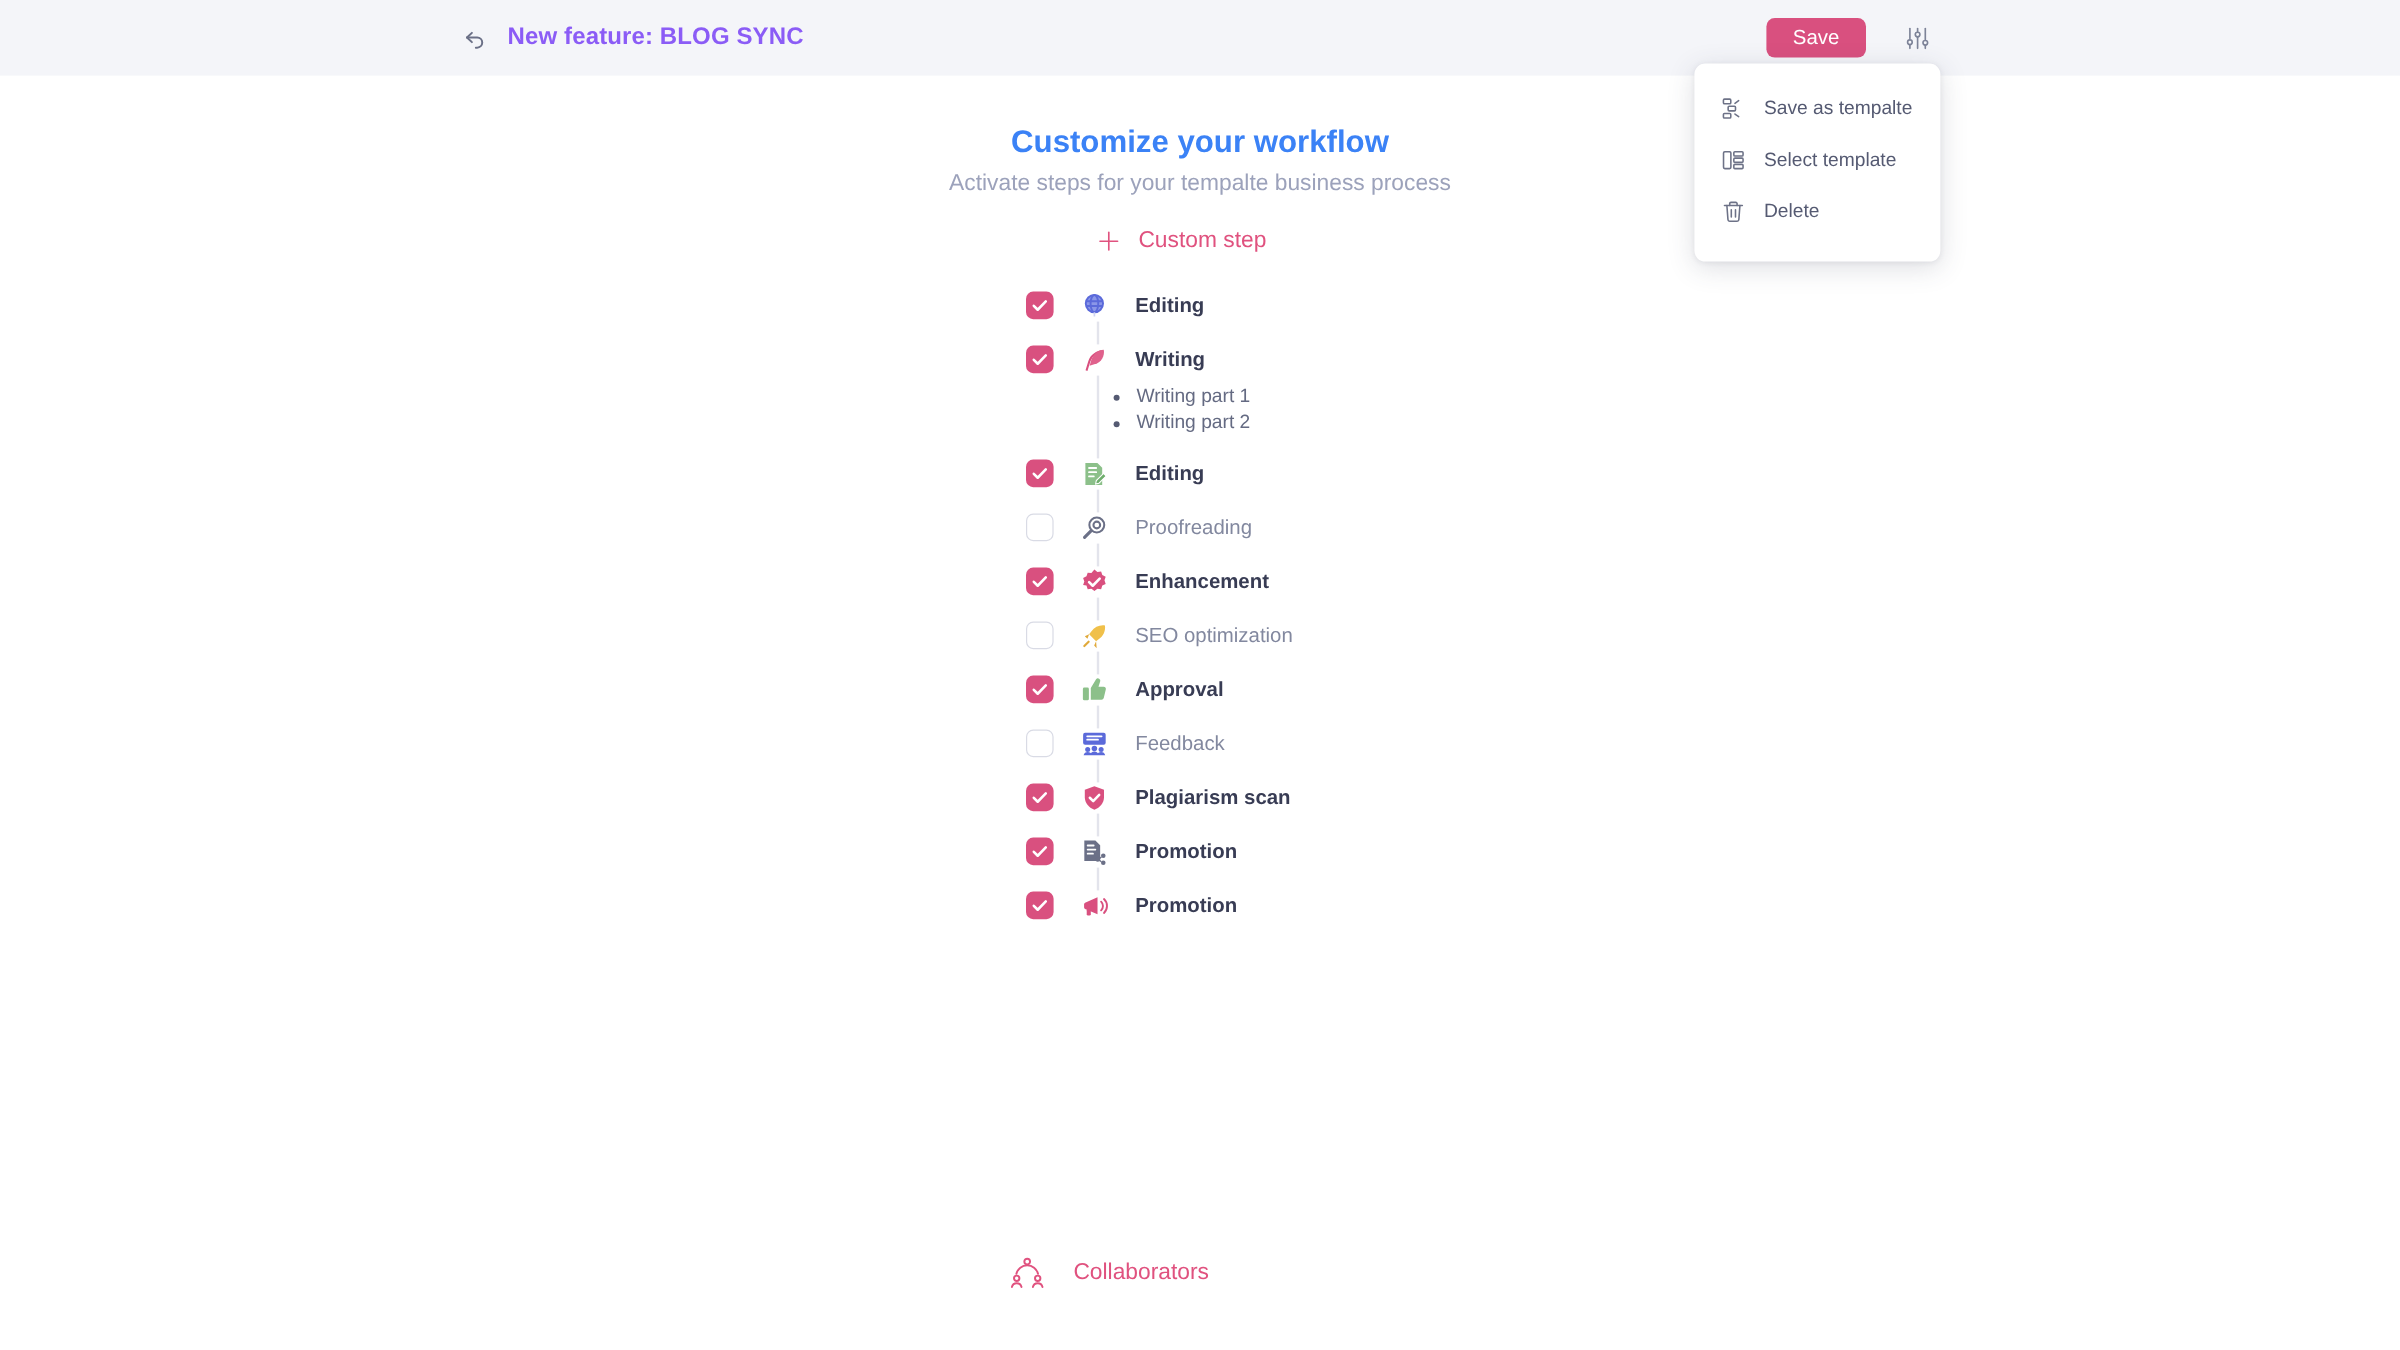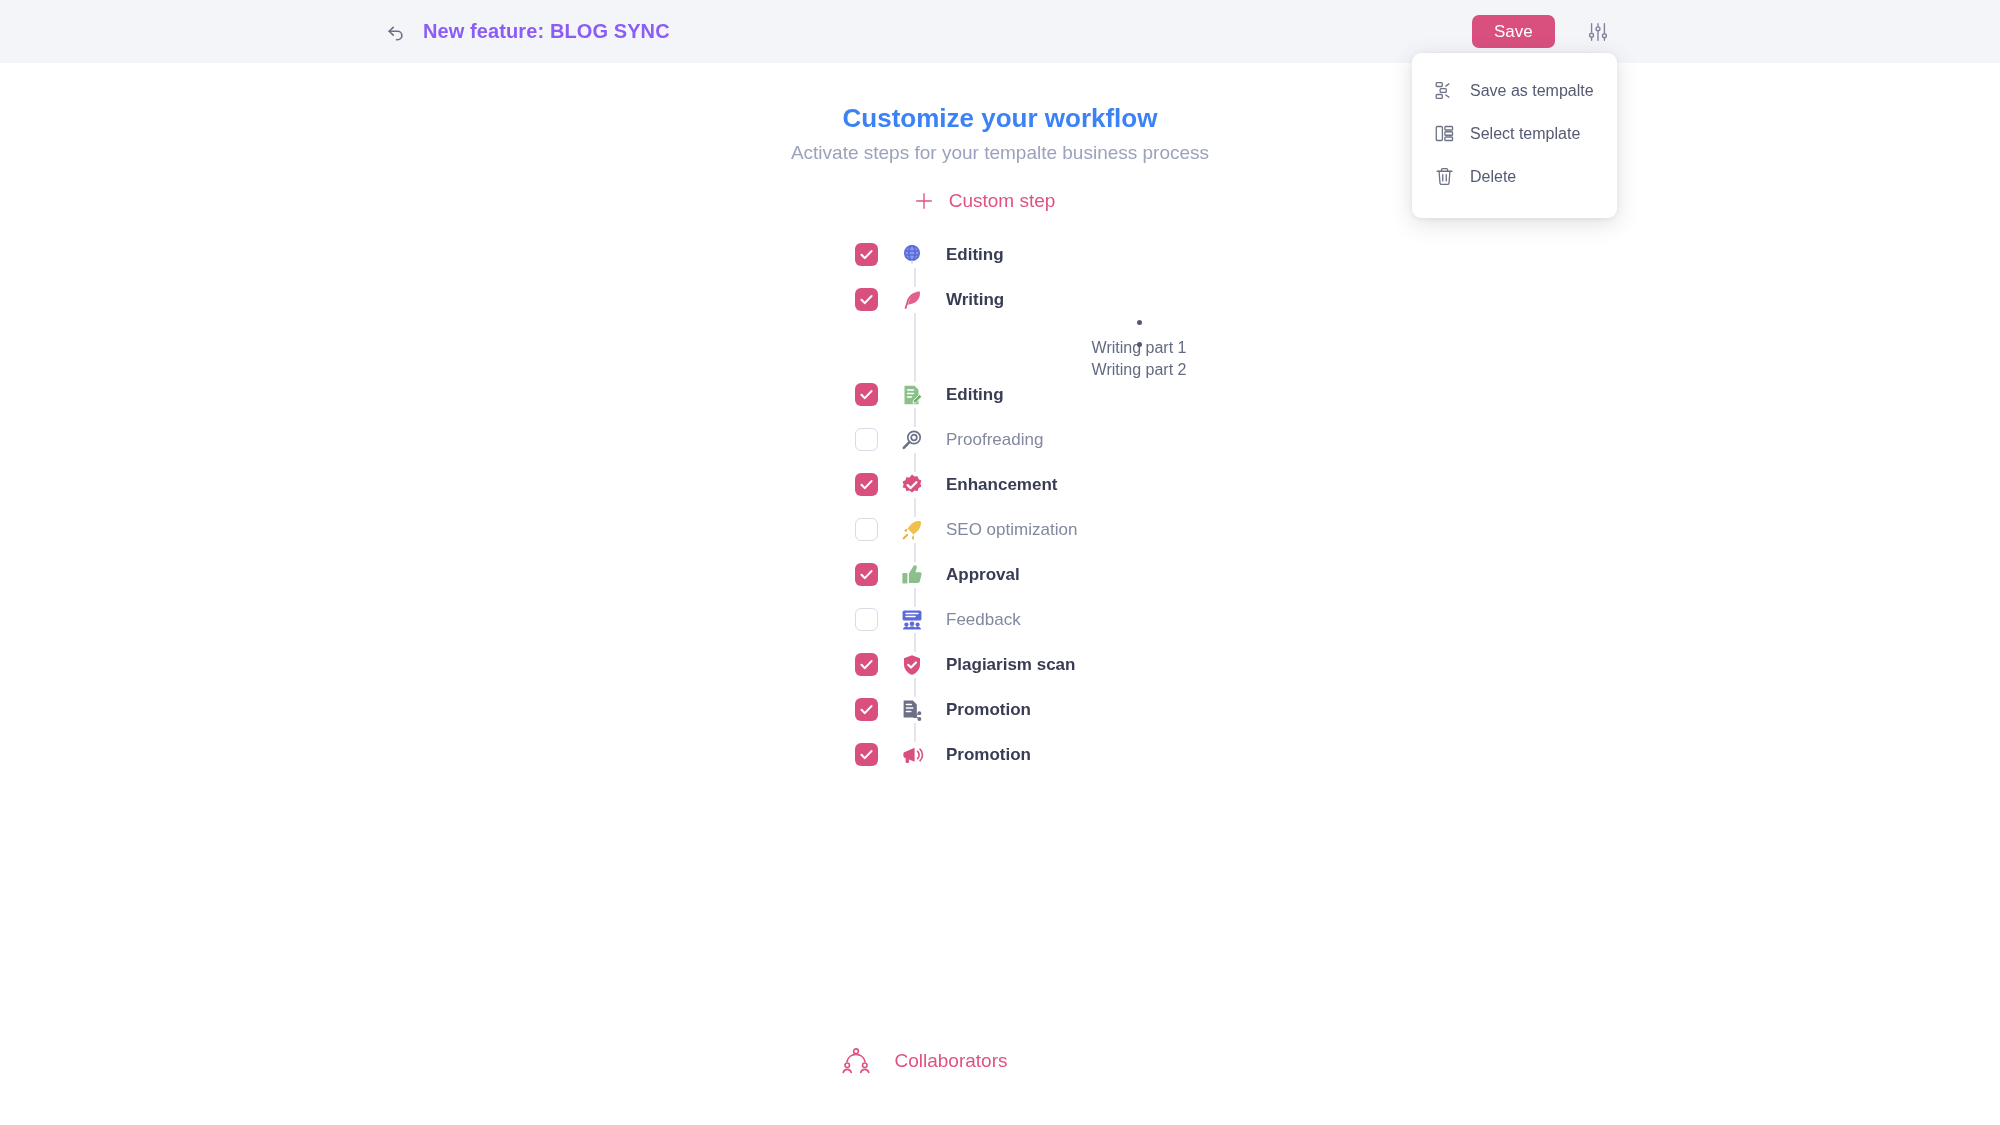--- a/index.html
+++ b/index.html
@@ -176,21 +176,20 @@
     position: relative;
     z-index: 1;
     margin: -2px 0 8px 0;
     padding-left: 73px;
   }
   .substep {
     display: flex;
     align-items: center;
     gap: 14px;
     height: 22px;
-    flex-direction: column;
   }
   .sub-bullet {
     width: 5px; height: 5px;
     border-radius: 50%;
     background: #555a72;
     flex: none;
   }
   .sub-label { font-size: 16px; color: #646a82; white-space: nowrap; }
 
   

